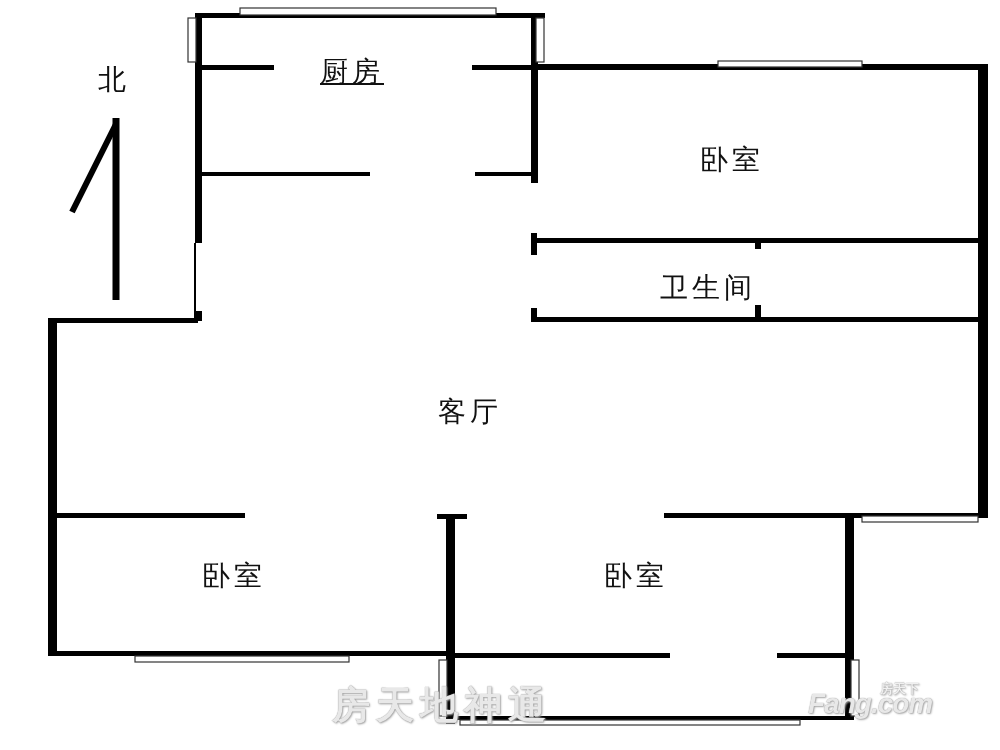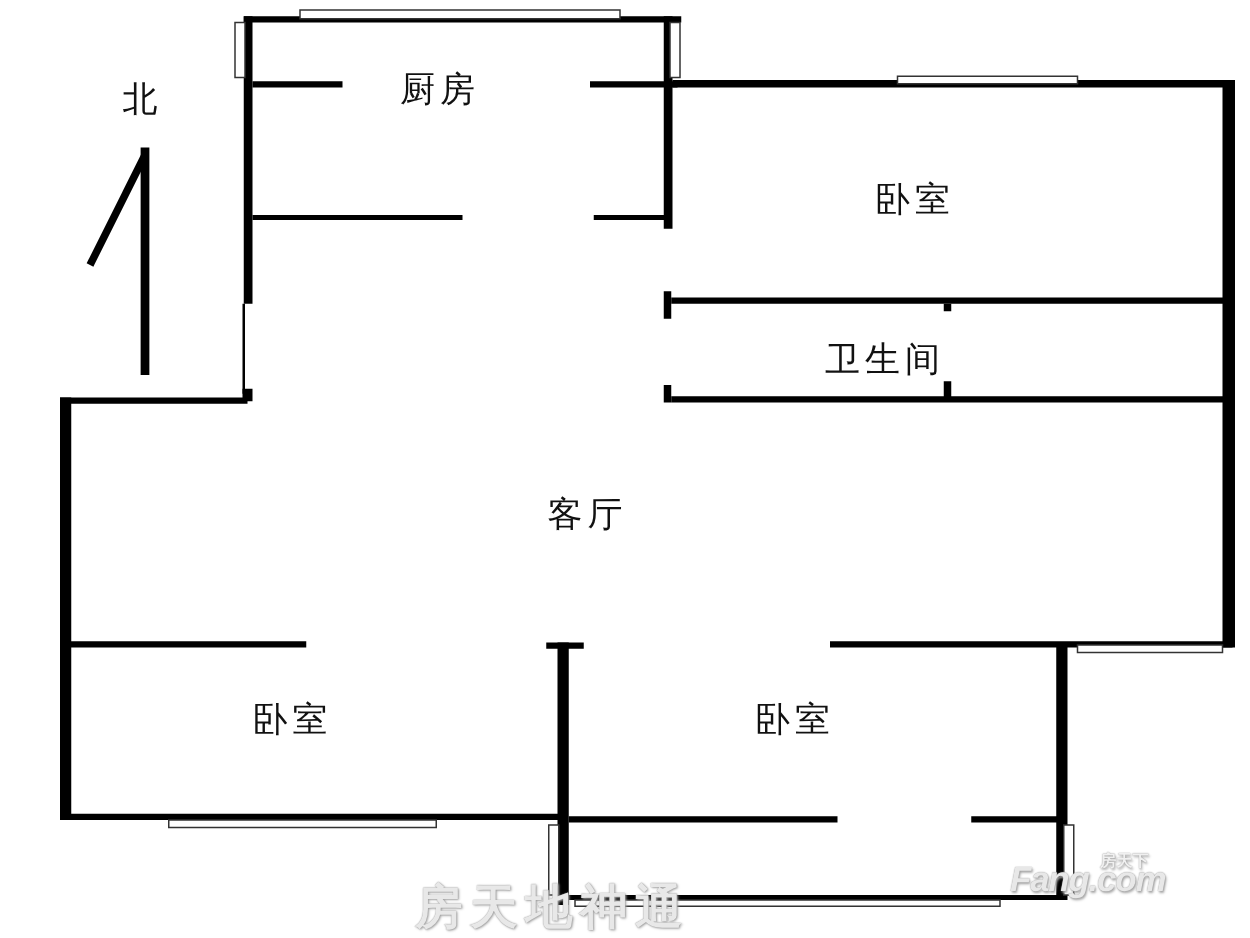--- a/index.html
+++ b/index.html
@@ -1,20 +1,20 @@
 <!DOCTYPE html>
 <html><head>
   <meta charset="utf-8">
   <style>
     html, body { margin: 0; padding: 0; background: #ffffff; }
     body { width: 1000px; height: 750px; position: relative; overflow: hidden; font-family: "DejaVu Sans", "Liberation Sans", sans-serif; }
     #plan { position: absolute; left: 0; top: 0; width: 1000px; height: 750px; }
     .label { position: absolute; font-family: "DejaVu Serif", "Liberation Serif", serif; font-size: 28px; color: #111; letter-spacing: 4px; white-space: nowrap; line-height: 1; }
     .wm { position: absolute; white-space: nowrap; line-height: 1; color: #e8e8e8; font-weight: bold; text-shadow: 0 0 1px #888, 1px 1px 2px #aaa; }
-    .wm-cn { font-family: "DejaVu Sans", sans-serif; font-size: 38px; letter-spacing: 6px; margin-top: 20px; }
+    .wm-cn { font-family: "DejaVu Sans", sans-serif; font-size: 38px; letter-spacing: 6px; }
     .wm-fang { font-family: "Liberation Sans", sans-serif; font-size: 28px; font-style: italic; letter-spacing: -1px; }
     .wm-small { font-family: Liberation Mono, monospace; font-size: 13px; color: #f0f0f0; margin-left: 44px; }
   </style>
 </head>
 <body>
 
 <svg id="plan" viewBox="0 0 1000 750" xmlns="http://www.w3.org/2000/svg">
   <g stroke="#000" fill="none">
     <line x1="116" y1="118" x2="116" y2="300" stroke-width="7"></line>
     <line x1="116" y1="124" x2="72" y2="212" stroke-width="6"></line>
@@ -71,21 +71,21 @@
     <rect x="862" y="516" width="116" height="6"></rect>
     <rect x="135" y="656" width="214" height="6"></rect>
     <rect x="439" y="660" width="8" height="56"></rect>
     <rect x="851" y="660" width="8" height="56"></rect>
     <rect x="460" y="720" width="340" height="5"></rect>
   </g>
 </svg>
 
 <span class="label" style="left:98px; top:66px;">北</span>
 
-<span class="label" style="left:320px; top:58px;">厨房</span>
+<span class="label" style="left:320px; top:58px;text-decoration:underline;">厨房</span>
 <span class="label" style="left:700px; top:146px;">卧室</span>
 <span class="label" style="left:660px; top:274px;">卫生间</span>
 <span class="label" style="left:438px; top:398px;">客厅</span>
 <span class="label" style="left:202px; top:562px;">卧室</span>
 <span class="label" style="left:604px; top:562px;">卧室</span>
 
 <span class="wm wm-cn" style="left:332px; top:686px;">房天地神通</span>
 <span class="wm wm-fang" style="left:808px; top:690px;">Fang.com</span>
 <span class="wm wm-small" style="left:836px; top:683px;">房天下</span>
 

